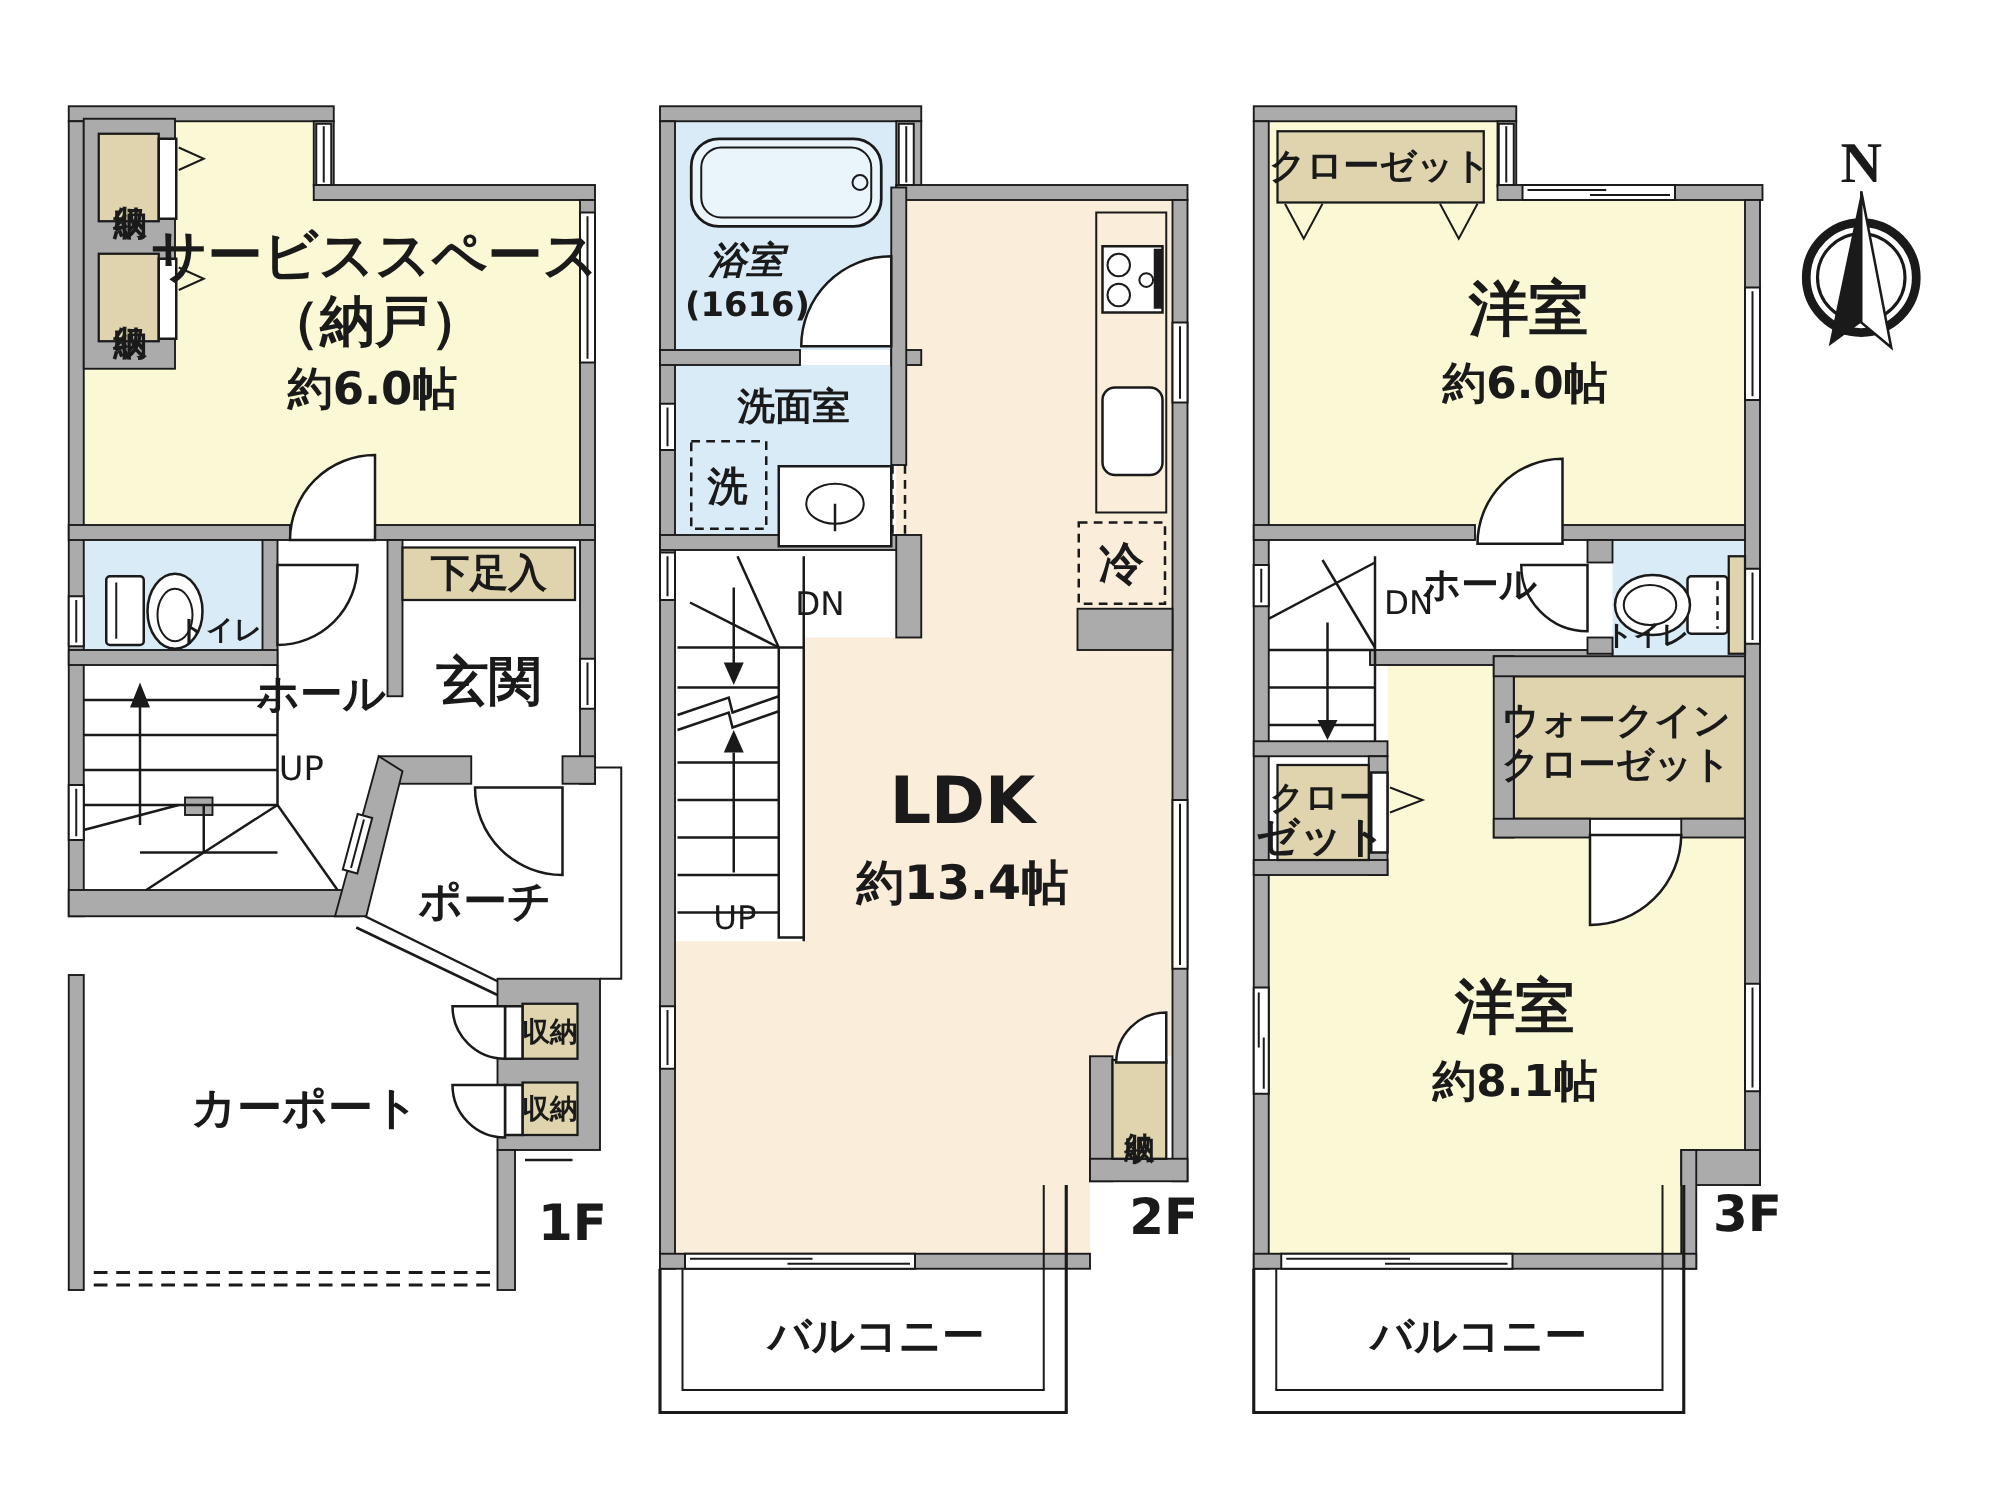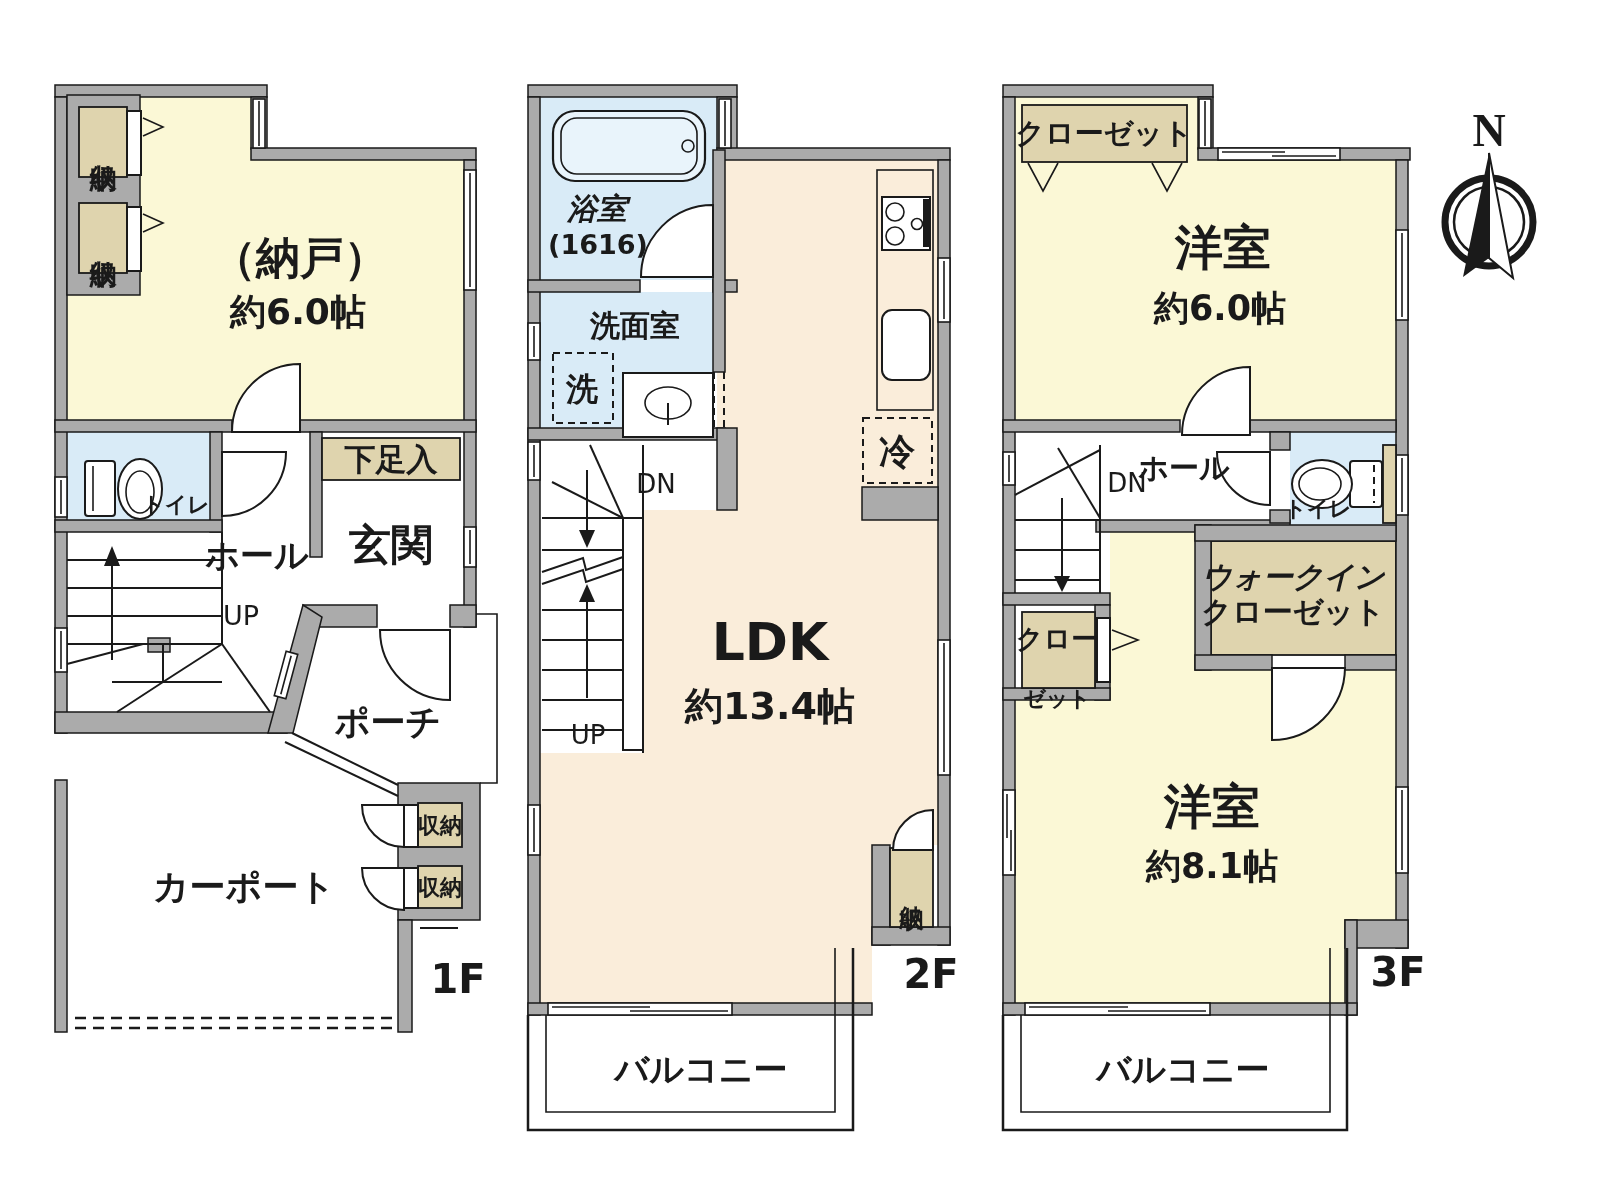--- a/index.html
+++ b/index.html
@@ -359,20 +359,21 @@
   </g>
 
   <g>
     <circle class="thin" style="stroke-width:7" cx="1489" cy="222" r="44"></circle>
     <circle class="thin" style="stroke-width:2.5" cx="1489" cy="222" r="35"></circle>
     <polygon class="blk" points="1489,153 1489,258 1463,277"></polygon>
     <polygon class="door" points="1489,153 1513,278 1489,258"></polygon>
   </g>
 </svg>
 
+  <div class="lbl" style="left:300px;top:205px;font-size:44px;">サービススペース</div>
   <div class="lbl" style="left:300px;top:258px;font-size:44px;">（納戸）</div>
   <div class="lbl" style="left:298px;top:312px;font-size:36px;">約6.0帖</div>
   <div class="lbl v" style="left:103px;top:143px;font-size:27px;">収納</div>
   <div class="lbl v" style="left:103px;top:239px;font-size:27px;">収納</div>
   <div class="lbl" style="left:176px;top:505px;font-size:22px;">トイレ</div>
   <div class="lbl" style="left:257px;top:556px;font-size:34px;">ホール</div>
   <div class="lbl" style="left:241px;top:616px;font-size:27px;font-weight:500;">UP</div>
   <div class="lbl" style="left:391px;top:459px;font-size:31px;">下足入</div>
   <div class="lbl" style="left:391px;top:545px;font-size:42px;">玄関</div>
   <div class="lbl" style="left:388px;top:722px;font-size:35px;">ポーチ</div>
@@ -393,23 +394,23 @@
   <div class="lbl v" style="left:911px;top:887px;font-size:24px;">収納</div>
   <div class="lbl" style="left:931px;top:974px;font-size:40px;font-weight:600;">2F</div>
   <div class="lbl" style="left:701px;top:1070px;font-size:34px;">バルコニー</div>
 
   <div class="lbl" style="left:1104px;top:133px;font-size:29px;">クローゼット</div>
   <div class="lbl" style="left:1223px;top:247px;font-size:48px;">洋室</div>
   <div class="lbl" style="left:1220px;top:308px;font-size:35px;">約6.0帖</div>
   <div class="lbl" style="left:1127px;top:484px;font-size:26px;font-weight:500;">DN</div>
   <div class="lbl" style="left:1184px;top:468px;font-size:30px;">ホール</div>
   <div class="lbl" style="left:1318px;top:509px;font-size:22px;">トイレ</div>
-  <div class="lbl" style="left:1293px;top:577px;font-size:30px;font-style:italic;">ウォークイン</div>
+  <div class="lbl" style="left:1293px;top:577px;font-size:30px;">ウォークイン</div>
   <div class="lbl" style="left:1293px;top:612px;font-size:30px;">クローゼット</div>
   <div class="lbl" style="left:1057px;top:639px;font-size:27px;text-align:center;">クロー</div>
-  <div class="lbl" style="left:1057px;top:671px;font-size:22px;margin-top:28px;">ゼット</div>
+  <div class="lbl" style="left:1057px;top:671px;font-size:34px;">ゼット</div>
   <div class="lbl" style="left:1212px;top:806px;font-size:48px;">洋室</div>
   <div class="lbl" style="left:1212px;top:866px;font-size:35px;">約8.1帖</div>
   <div class="lbl" style="left:1398px;top:972px;font-size:40px;font-weight:600;">3F</div>
   <div class="lbl" style="left:1183px;top:1070px;font-size:34px;">バルコニー</div>
 
   <div class="lbl serif" style="left:1489px;top:131px;font-size:46px;">N</div>
 </div>
 
 </body></html>

